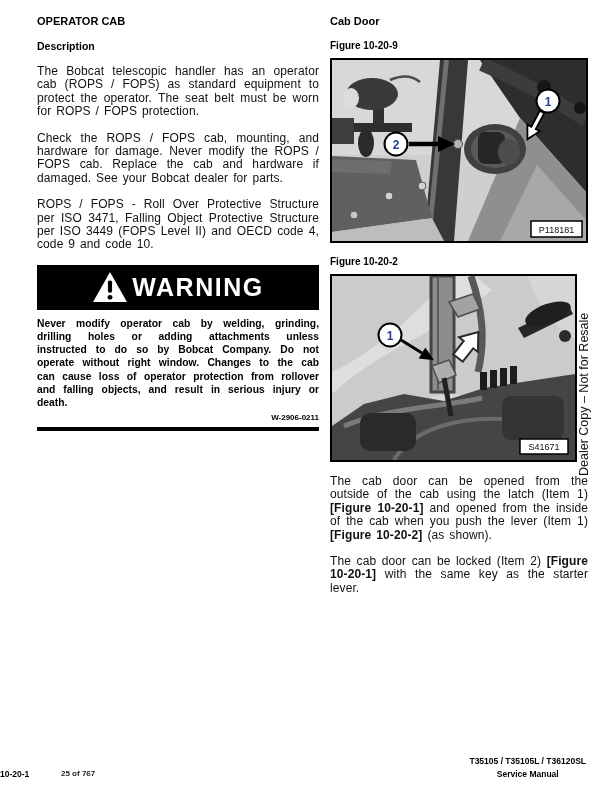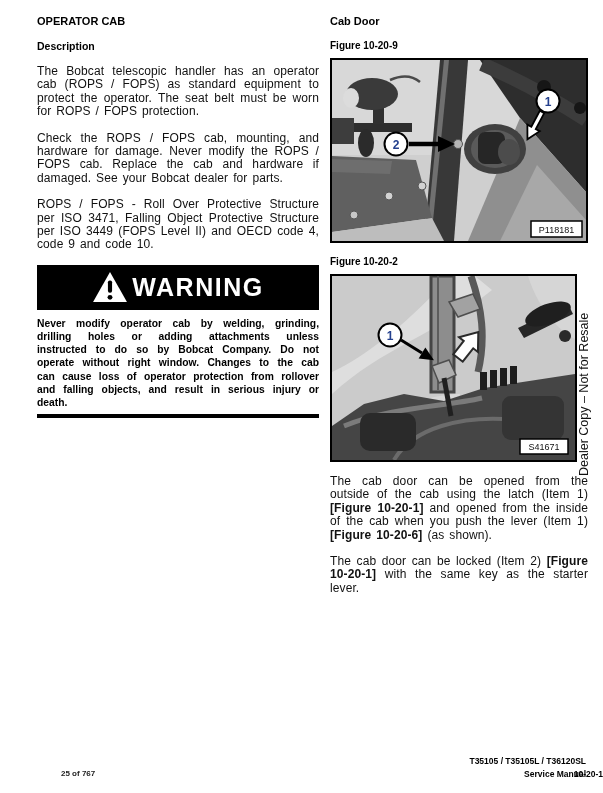--- a/index.html
+++ b/index.html
@@ -48,23 +48,23 @@
   
   .dealer-copy {
     position:absolute; left:574px; top:284px; height:192px; width:20px;
     writing-mode:vertical-rl; transform:rotate(180deg);
     font-size:12.5px; color:#111; white-space:nowrap;
     display:flex; align-items:center;
   }
 
   
   .footer-left   { position:absolute; left:61px; top:769px; font-size:8px; color:#222;font-weight:bold; }
-  .footer-center { position:absolute; left:0; top:769px; width:603px; text-align:right;
+  .footer-center { position:absolute; left:0; top:769px; width:603px; text-align:left;
                    font-size:8.5px; font-weight:bold; color:#000; }
-  .footer-right  { position:absolute; right:17px; top:755px; text-align:right;
+  .footer-right  { position:absolute; right:17px; top:755px; text-align:center;
                    font-size:8.5px; font-weight:bold; line-height:12.5px; color:#000; }
 </style>
 </head>
 <body>
 
 <div class="page">
 
   <div class="col-left">
     <div class="h-section">OPERATOR CAB</div>
     <div class="h-sub">Description</div>
@@ -76,20 +76,21 @@
     <div class="warning-box">
       <div class="warning-banner">
         <svg width="36" height="32" viewBox="0 0 38 34">
           <path d="M19 1 L37 33 L1 33 Z" fill="#ffffff"></path>
           <rect x="16.8" y="10" width="4.4" height="13" rx="2" fill="#000000"></rect>
           <circle cx="19" cy="28" r="2.6" fill="#000000"></circle>
         </svg>
         <span class="warning-word">WARNING</span>
       </div>
       <p class="warning-text">Never modify operator cab by welding, grinding, drilling holes or adding attachments unless instructed to do so by Bobcat Company. Do not operate without right window. Changes to the cab can cause loss of operator protection from rollover and falling objects, and result in serious injury or death.</p>
+      <div class="warning-code">W-2906-0211</div>
       <div class="warning-rule"></div>
     </div>
   </div>
 
   <div class="col-right">
     <div class="h-section" style="margin-bottom:13px;">Cab Door</div>
 
     <div class="fig-caption">Figure 10-20-9</div>
     <div class="fig-frame" style="width:258px;">
       <svg width="254" height="181" viewBox="0 0 254 181">
@@ -184,21 +185,21 @@
             <polygon points="0,-6.5 14,0 0,6.5" fill="#000"></polygon>
           </g>
         <circle cx="58" cy="59" r="11.5" fill="#fff" stroke="#000" stroke-width="2"></circle>
         <text class="callout-num" x="58" y="63.5" text-anchor="middle">1</text>
 
         <rect x="188" y="163" width="48" height="15" fill="#fff" stroke="#000" stroke-width="1.5"></rect>
         <text class="photo-id" x="212" y="174" text-anchor="middle">S41671</text>
       </svg>
     </div>
 
-    <p class="body"><span>The cab door can be opened from the outside of the cab using the latch (Item 1) </span><b>[Figure 10-20-1]</b><span> and opened from the inside of the cab when you push the lever (Item 1) </span><b>[Figure 10-20-6]</b><span> (as shown).</span></p>
+    <p class="body"><span>The cab door can be opened from the outside of the cab using the latch (Item 1) </span><b>[Figure 10-20-1]</b><span> and opened from the inside of the cab when you push the lever (Item 1) </span><b>[Figure 10-20-2]</b><span> (as shown).</span></p>
 
     <p class="body"><span>The cab door can be locked (Item 2) </span><b>[Figure 10-20-1]</b><span> with the same key as the starter lever.</span></p>
   </div>
 
   <div class="dealer-copy">Dealer Copy – Not for Resale</div>
 
   <div class="footer-left">25 of 767</div>
   <div class="footer-center">10-20-1</div>
   <div class="footer-right">
     <div>T35105 / T35105L / T36120SL</div>

